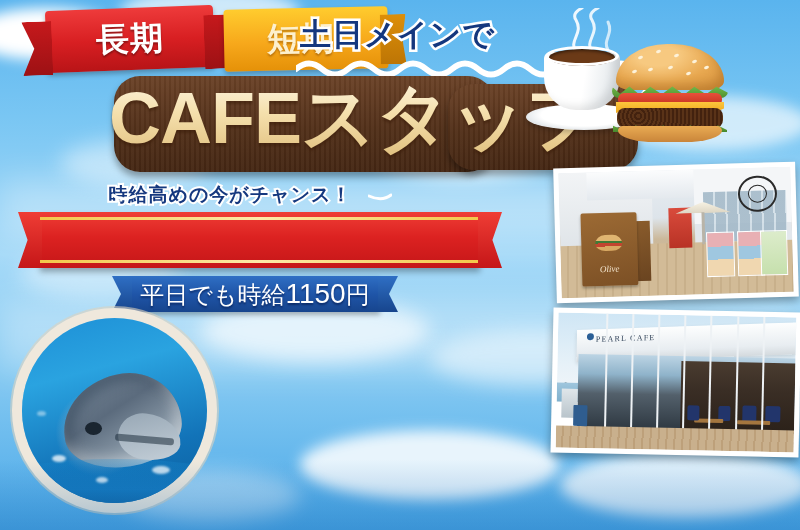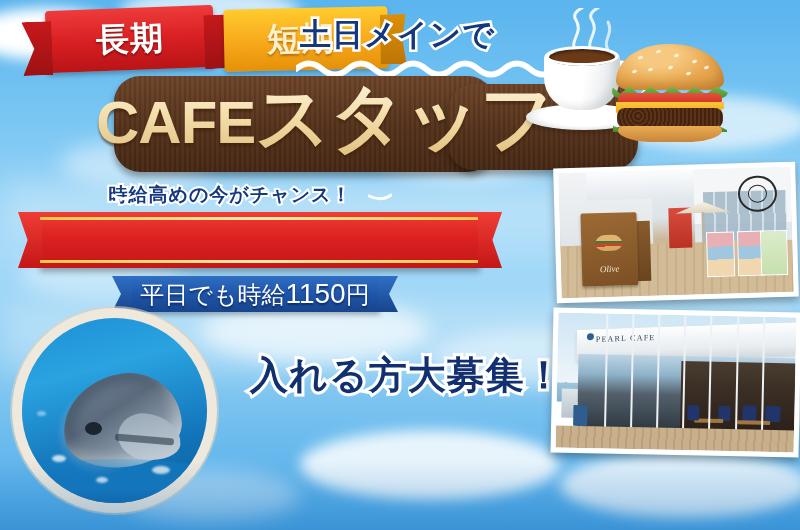--- a/index.html
+++ b/index.html
@@ -90,21 +90,21 @@
   .title-text{
     position:absolute;left:0;top:2px;width:540px;
     font-size:84px;font-weight:700;line-height:1;letter-spacing:-1px;
     color:#f6e2b4;
     background:linear-gradient(180deg,#fdf4de 8%,#f5e0ad 48%,#e3c484 96%);
     -webkit-background-clip:text;background-clip:text;
     -webkit-text-fill-color:transparent;
     filter:drop-shadow(0 3px 1px rgba(60,30,10,.55));
     white-space:nowrap;
   }
-  .title-en{font-size:60px;}
+  .title-en{font-size:72px;margin-left:13px;}
   .title-jp{font-size:74px;}
 
   
   .catch{
     position:absolute;left:0;right:0;top:182px;text-align:center;
     color:#15387f;font-size:19px;font-weight:700;letter-spacing:1px;
     -webkit-text-stroke:4px #ffffff;paint-order:stroke fill;
     width:460px;
   }
   .catch-deco{position:absolute;top:192px;width:24px;height:10px;}
@@ -421,21 +421,20 @@
     <div class="dolph-eye"></div>
     <div class="dolph-mouth"></div>
     <div class="water-fg"></div>
     <div class="splash" style="left:16%;top:74%;width:14px;height:7px;"></div>
     <div class="splash" style="left:70%;top:80%;width:18px;height:8px;"></div>
     <div class="splash" style="left:40%;top:86%;width:12px;height:6px;"></div>
     <div class="splash" style="left:8%;top:50%;width:9px;height:5px;opacity:.6;"></div>
   </div>
 
   <div class="bottom-copy">
-    <div>入れる方大募集！</div>
   </div>
 
   <div class="photo photo1">
     <div class="inner">
       <div class="p1bg"></div>
       <div class="p1wall"></div>
       <div class="p1ceil"></div>
       <div class="p1bldg"></div>
       <div class="p1glass"></div>
       <div class="p1wheel"></div>

